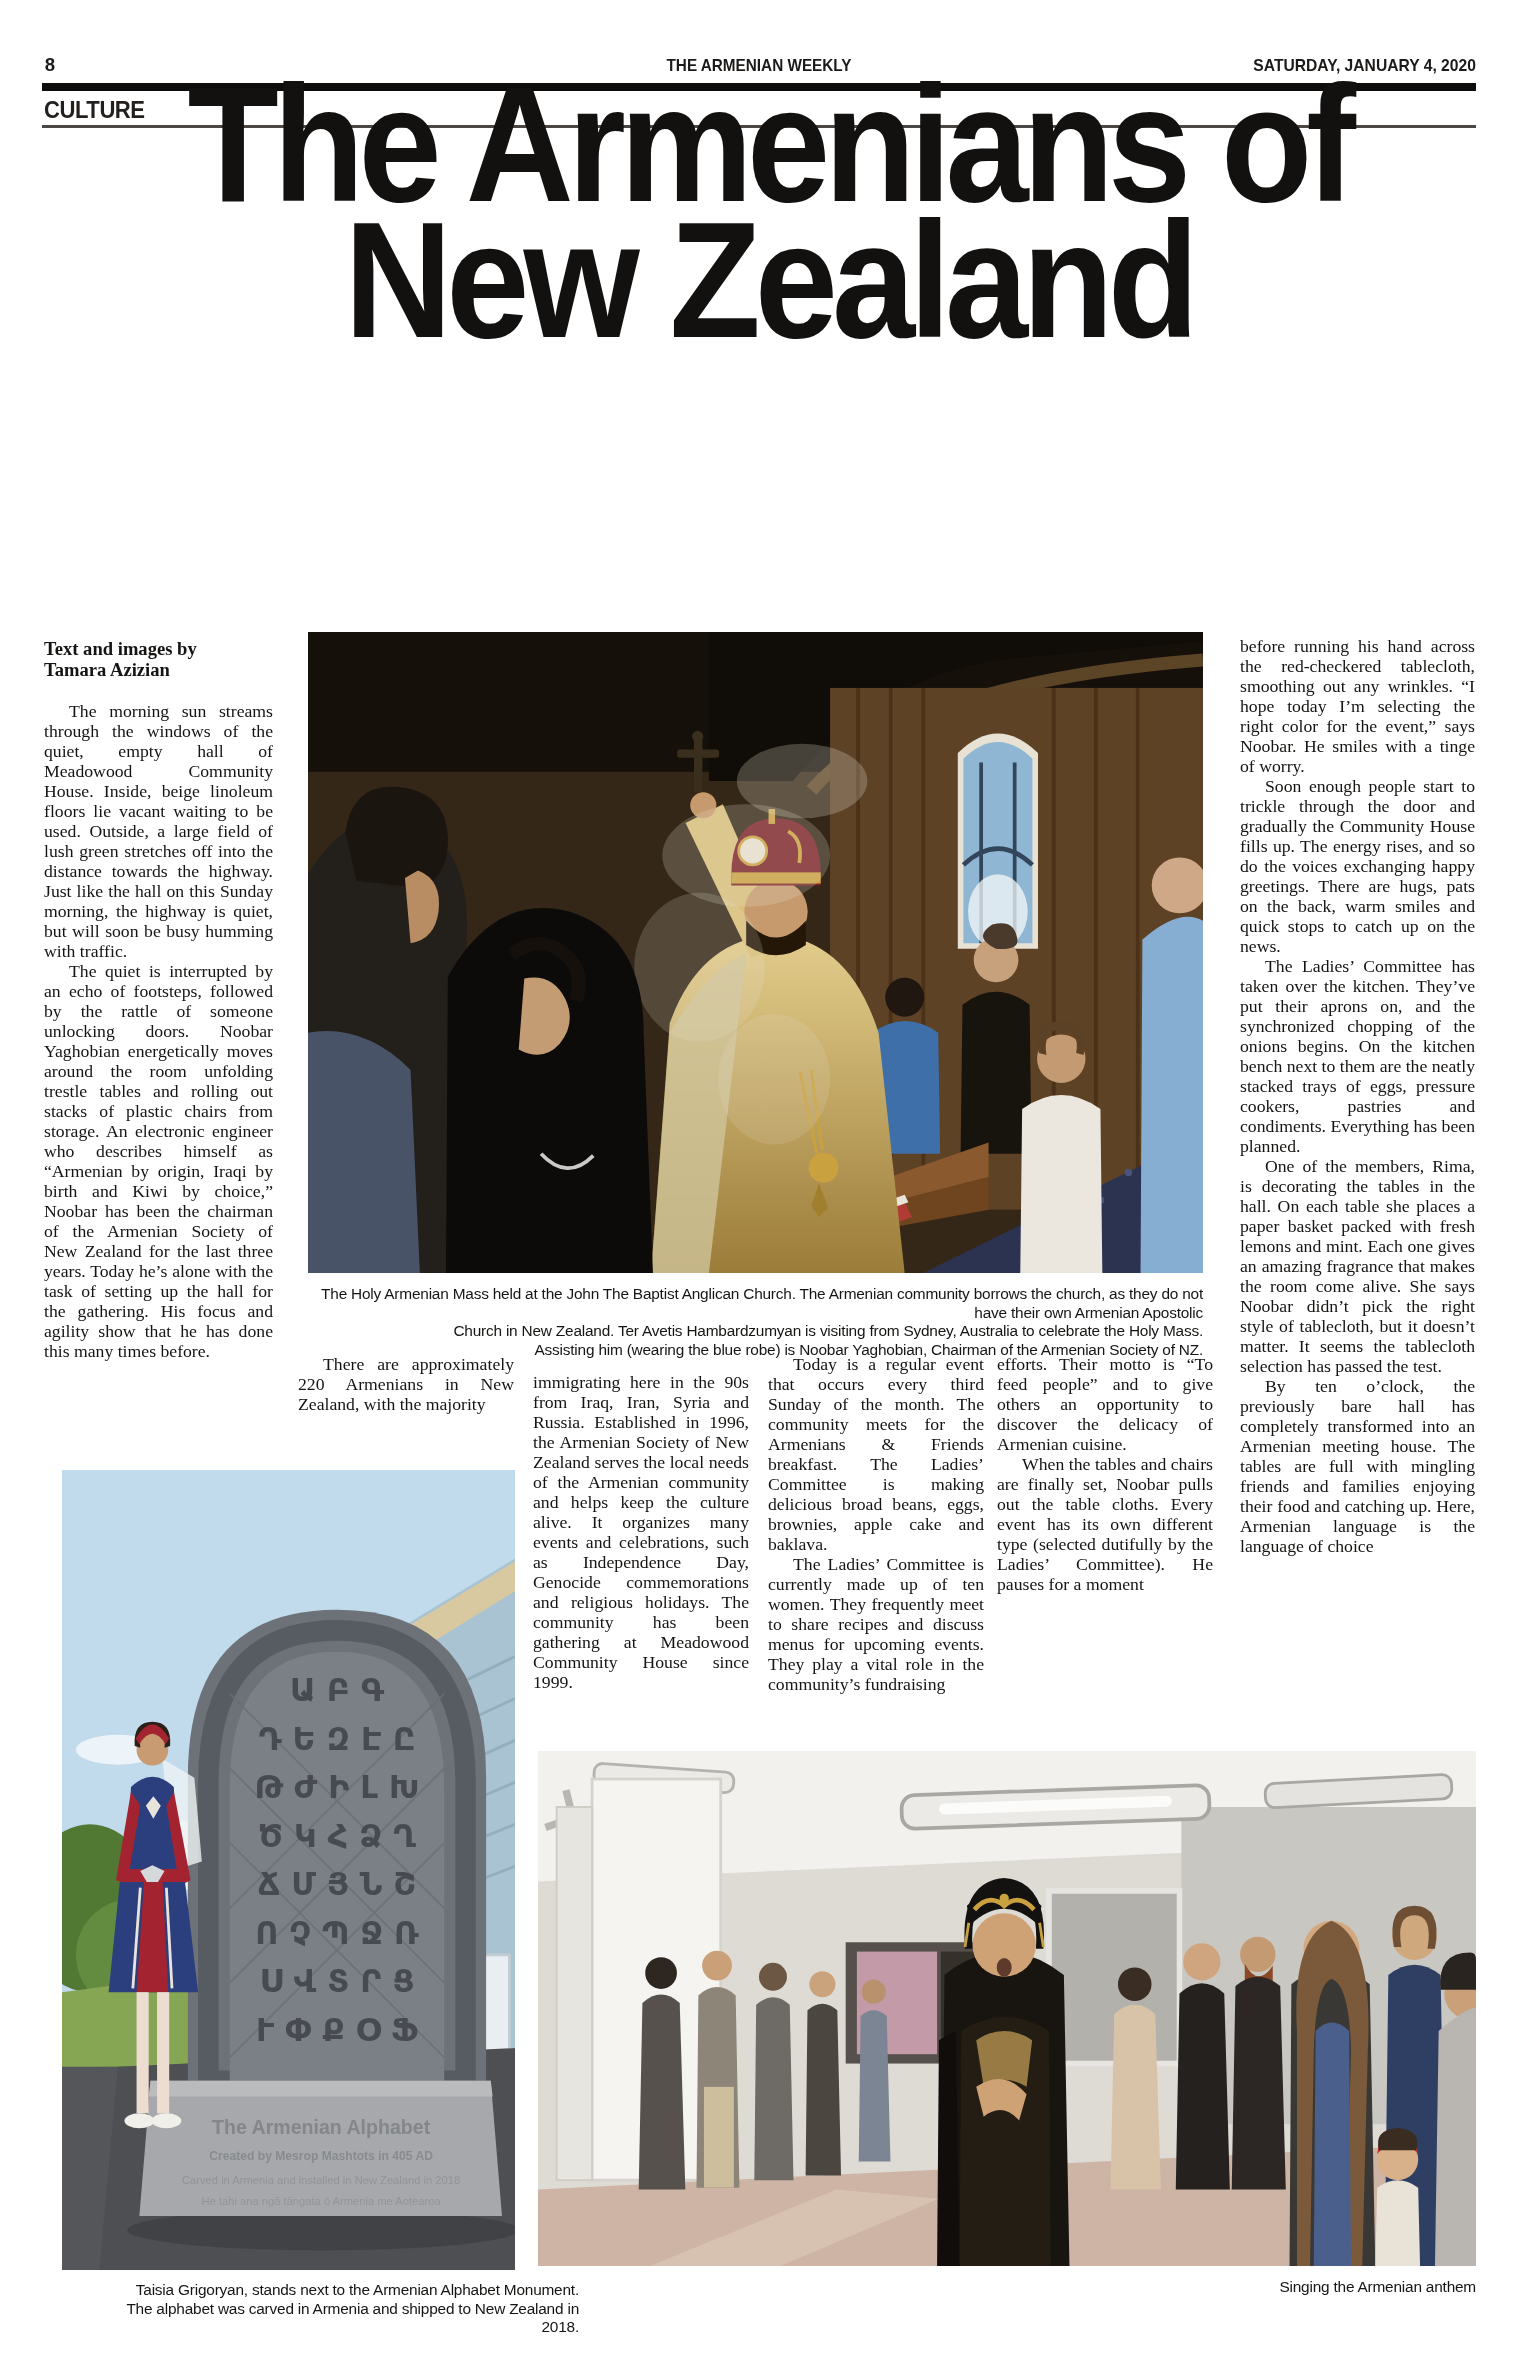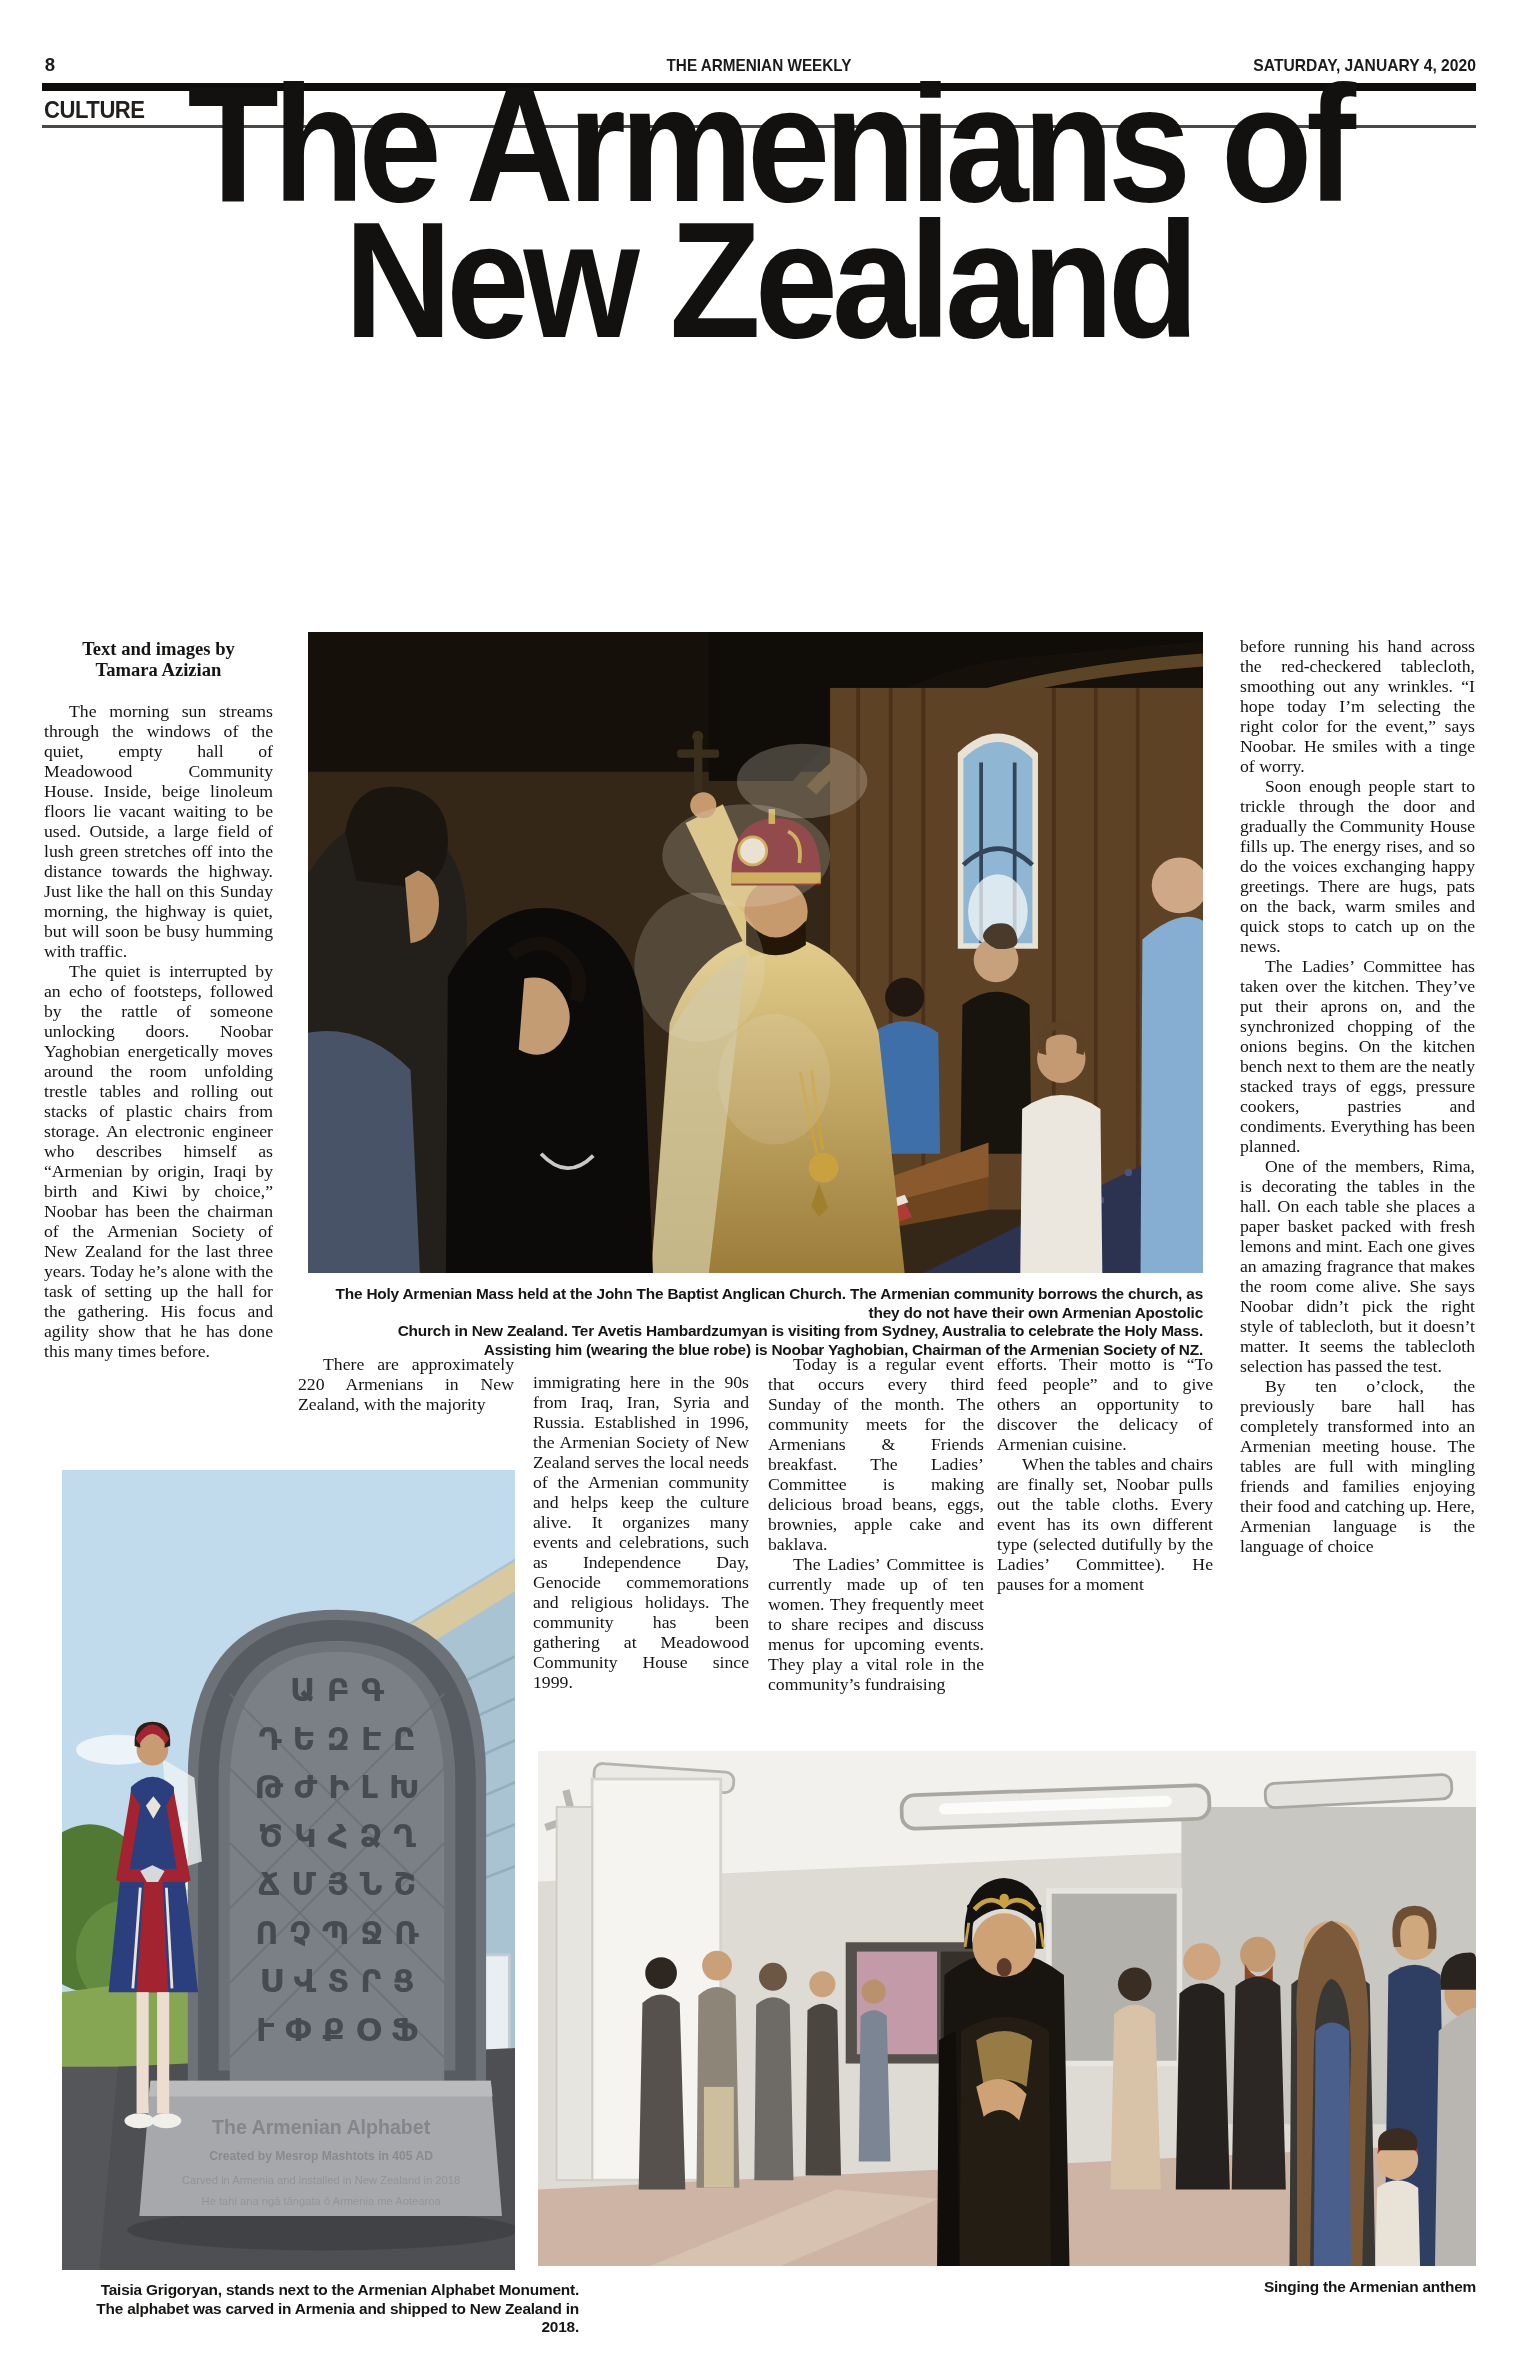--- a/index.html
+++ b/index.html
@@ -25,24 +25,24 @@
   .headline { position:absolute; left:0; right:0; top:76px; text-align:center;
     font-family:"Liberation Sans", sans-serif; font-weight:bold; color:#131110;
     font-size:166px; line-height:136px; letter-spacing:-6.5px; }
   .headline .hl { display:block; }
   .headline .hl span { display:inline-block; transform:scaleX(.9); transform-origin:center; }
   
   .col { position:absolute; font-size:17.7px; line-height:20px; text-align:justify;
     overflow:hidden; }
   .col p { text-indent:25px; }
   .col p.noindent { text-indent:0; }
-  .byline { font-family:"Liberation Serif", serif; font-weight:bold; text-align:center;
+  .byline { font-family:"Liberation Serif", serif; font-weight:bold; 
     font-size:18.6px; line-height:21.4px; margin-bottom:20.5px; }
   
-  .cap { position:absolute; font-family:"Liberation Sans", sans-serif; font-weight:bold;
+  .cap { position:absolute; font-family:"Liberation Sans", sans-serif; font-weight:normal;
     font-size:15.4px; line-height:18.6px; color:#161513; letter-spacing:-0.2px; }
   .cap.right { text-align:right; }
   .cap.center { text-align:right;margin-left:48px; }
   
   .photo { position:absolute; overflow:hidden; background:#8b5cf6; }
   .photo svg { display:block; width:100%; height:100%; }
 </style>
 </head>
 <body>
 

